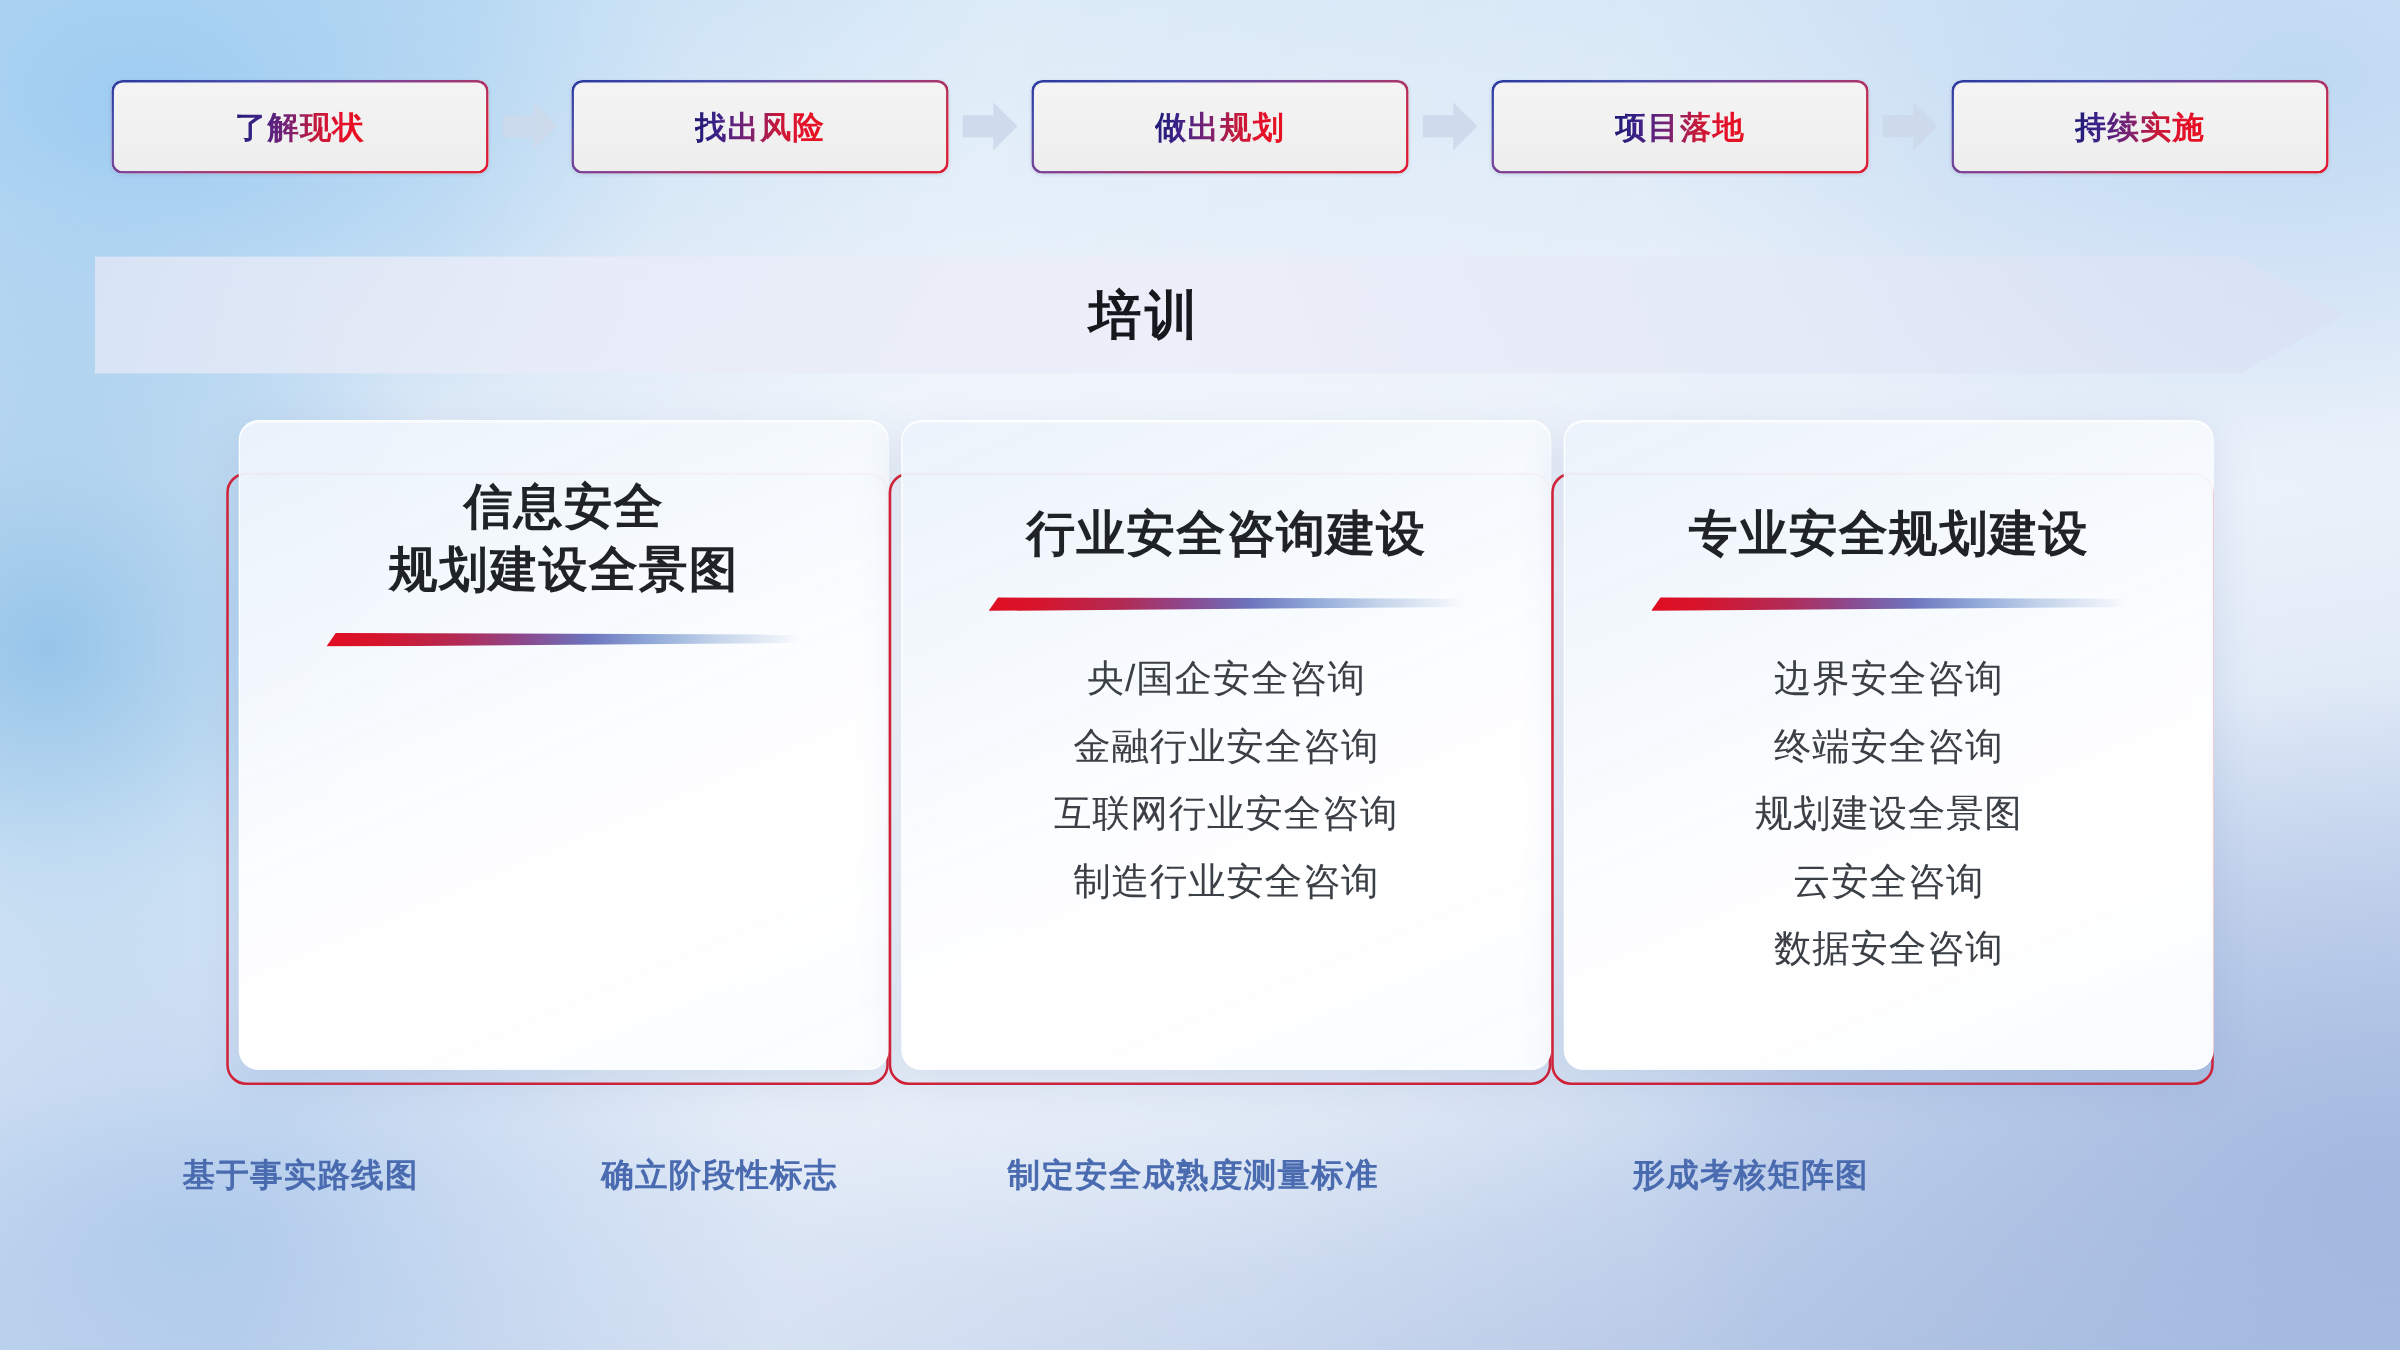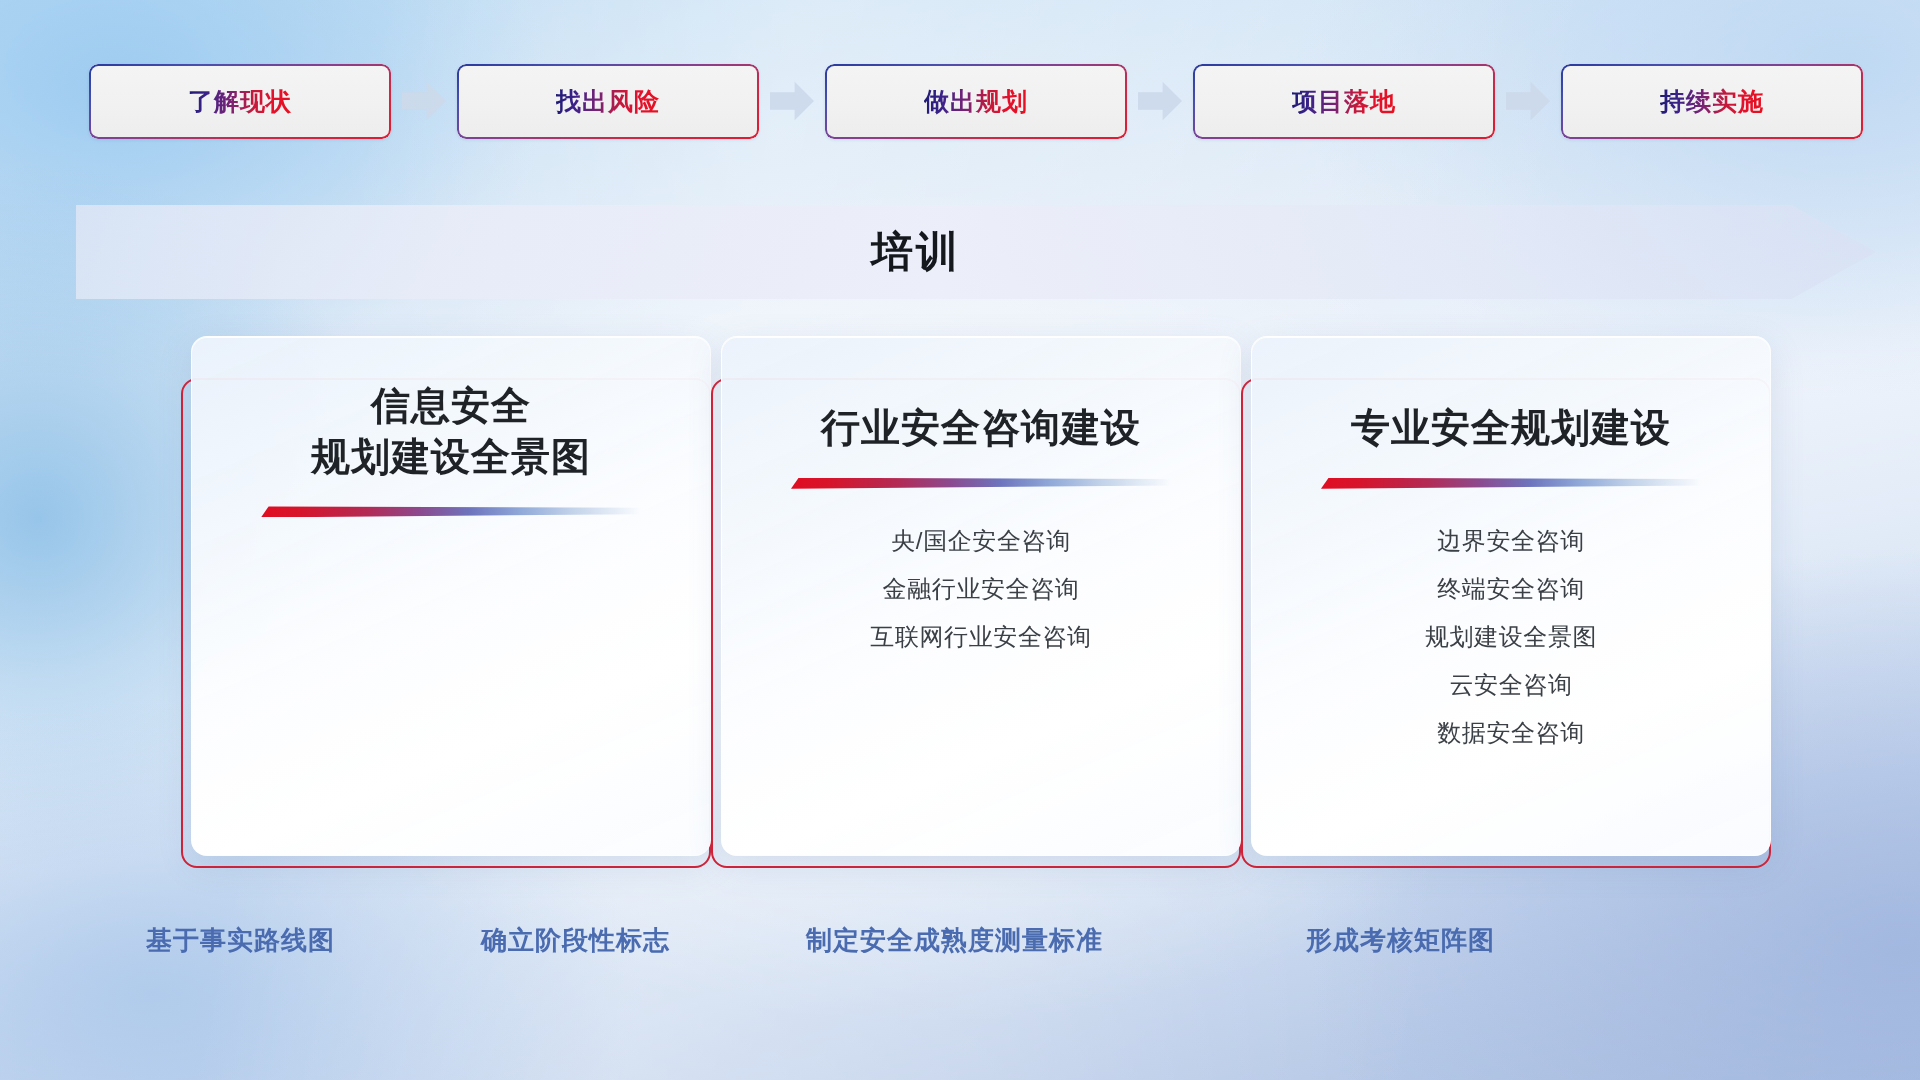--- a/index.html
+++ b/index.html
@@ -117,21 +117,21 @@
   .card-title.two-line{ margin-top:-2px; }
   .divider{
     width:380px;height:11px;margin-top:24px;margin-bottom:0;
     background:linear-gradient(90deg,#e00d22 0%,#d7142b 10%,#b32a55 28%,#8b4a8f 42%,#6d74bd 55%,#8fa8d8 68%,#c3d3ea 82%,rgba(222,232,245,0) 100%);
     clip-path:polygon(2% 0%, 100% 12%, 100% 72%, 0% 100%);
   }
   .card-list{
     margin-top:28px; display:flex; flex-direction:column; align-items:center; gap:0;
   }
   .card-list .li{
-    font-size:24px;color:#3b4046;line-height:1;padding:12px 0;letter-spacing:.6px;
+    font-size:30px;color:#3b4046;line-height:1;padding:12px 0;letter-spacing:.6px;
     white-space:nowrap;
   }
 
   
   .card.pad-single{ padding-top:66px; }
 
   
   #footer{
     position:absolute; left:0; top:910px; width:1920px; height:60px;
   }
@@ -211,20 +211,21 @@
       <div class="card-redframe"></div>
       <div class="card pad-single">
         <div class="card-title">
           <div>行业安全咨询建设</div>
         </div>
         <div class="divider"></div>
         <div class="card-list">
           <div class="li">央/国企安全咨询</div>
           <div class="li">金融行业安全咨询</div>
           <div class="li">互联网行业安全咨询</div>
+          <div class="li">制造行业安全咨询</div>
         </div>
       </div>
     </div>
 
     <div class="cardwrap">
       <div class="card-redframe"></div>
       <div class="card pad-single">
         <div class="card-title">
           <div>专业安全规划建设</div>
         </div>

